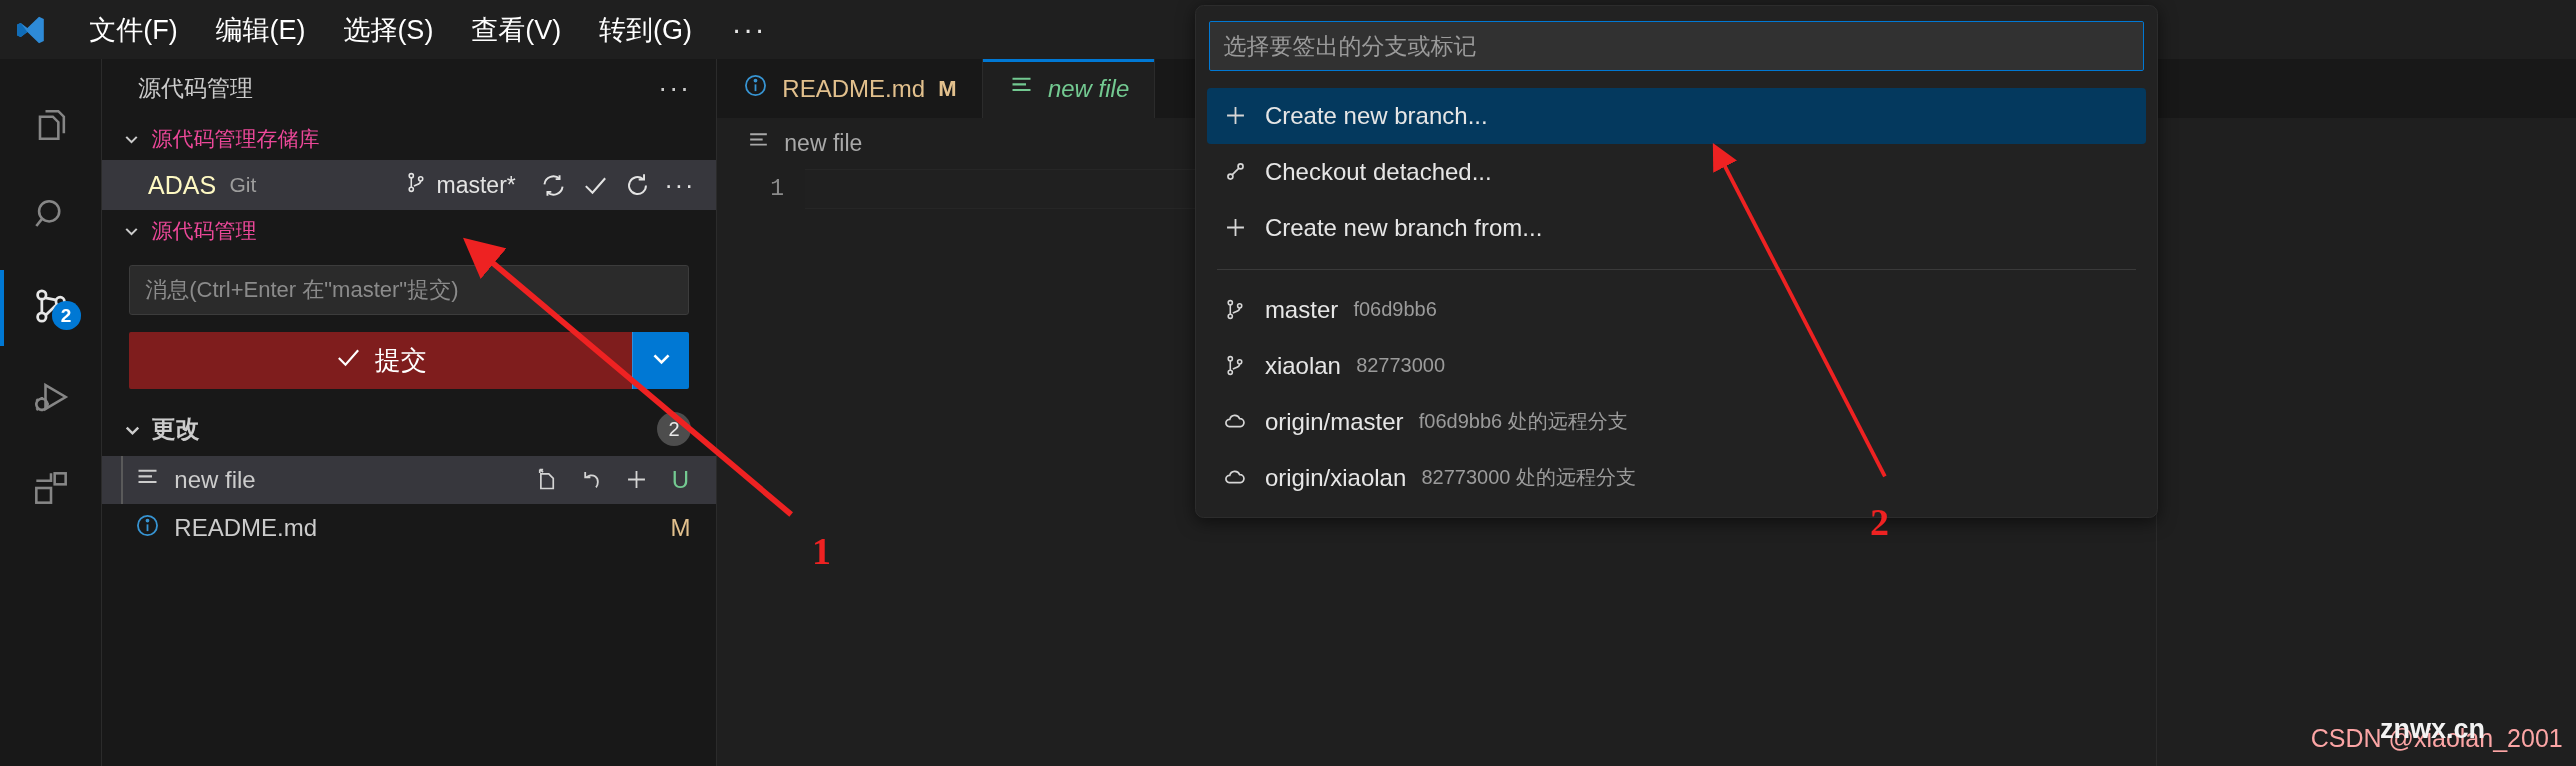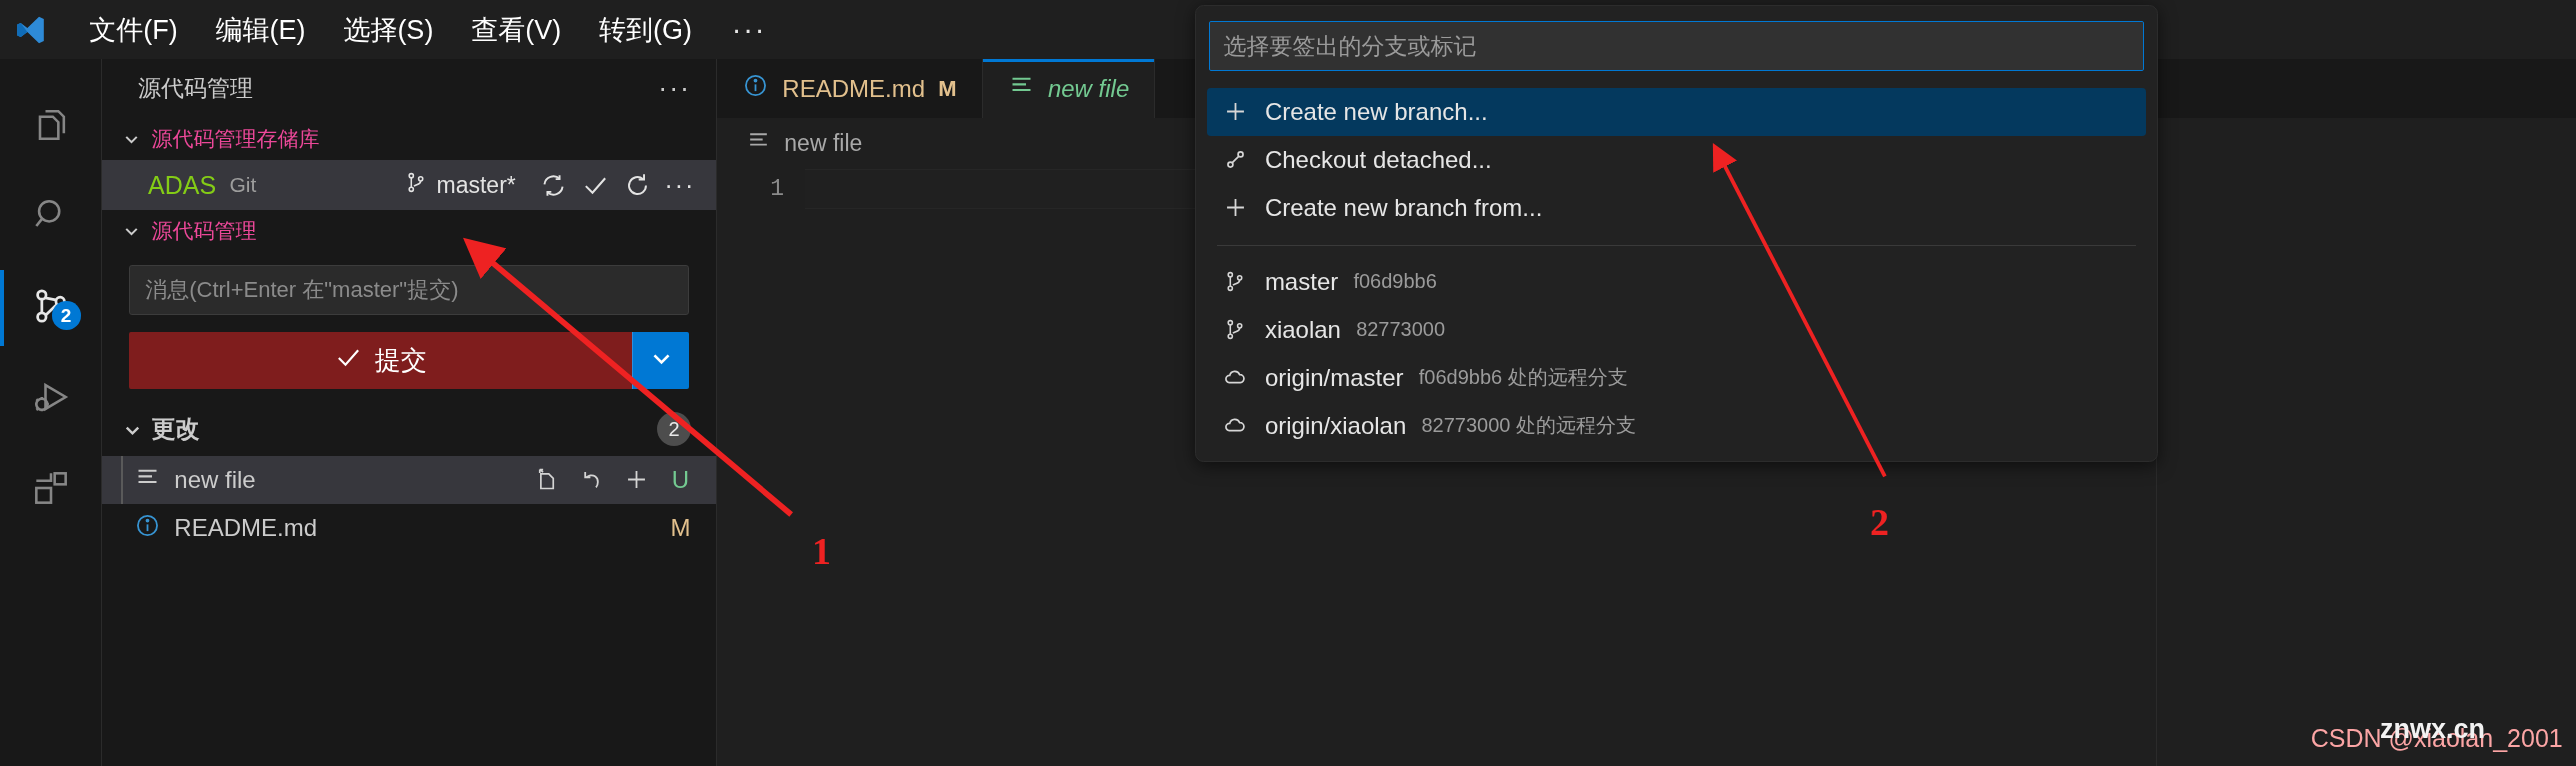--- a/index.html
+++ b/index.html
@@ -61,21 +61,21 @@
     height:42px; display:flex; align-items:center; gap:9.5px; padding-left:19px;
     color:#ec4899; font-size:21px; font-weight:normal; cursor:pointer;
   }
   .chev { width:21px; height:21px; flex:0 0 auto; }
   .chev svg { stroke:#cccccc; fill:none; }
 
   .repo-row {
     height:50px; background:#37373d; display:flex; align-items:center;
     padding-left:46px; padding-right:15.2px; gap:0; cursor:pointer;
   }
-  .repo-name { color:#84cc16; font-size:25px; }
+  .repo-name { color:#fef9c3; font-size:25px; }
   .repo-kind { color:#9d9d9d; font-size:21px; margin-left:13.3px; }
   .repo-spacer { flex:1; }
   .repo-branch { display:flex; align-items:center; gap:7.6px; color:#e3e3e3; font-size:23px; margin-right:17px; }
   .repo-act { width:42px; height:42px; display:flex; align-items:center; justify-content:center; cursor:pointer; }
   .repo-act svg { stroke:#e3e3e3; fill:none; }
   .repo-more { color:#e3e3e3; font-size:25px; letter-spacing:1.9px; padding:0 5.7px; cursor:pointer; }
 
   .commit-input {
     margin:13.3px 27px 0 27px; height:50px; background:#2b2b2b;
     border:1px solid #3c3c3c; border-radius:2.9px;
@@ -162,21 +162,21 @@
     box-shadow:0 3.8px 17px rgba(0,0,0,.55);
     padding:15.2px 0 11.4px 0; z-index:40;
     border:1px solid #2c2c2c;
   }
   .qp-input {
     margin:0 13.3px 17px 13.3px; height:50px;
     background:#313131; border:1px solid #0078d4; border-radius:1.9px;
     color:#9a9a9a; font-size:23px; padding:0 13.3px; line-height:48px; cursor:text;
   }
   .qp-row {
-    height:48px; display:flex; align-items:center; gap:15.2px;
+    height:56px; display:flex; align-items:center; gap:15.2px;
     margin:0 11.4px; padding:0 13.3px; border-radius:3.8px; cursor:pointer;
   }
   .qp-row.selected { background:#04395e; }
   .qp-icon { width:29px; display:flex; align-items:center; justify-content:center; }
   .qp-icon svg { stroke:#d6d6d6; fill:none; }
   .qp-label { color:#e6e6e6; font-size:24px; white-space:nowrap; }
   .qp-desc { color:#9b9b9b; font-size:20px; white-space:nowrap; }
   .qp-sep { height:1px; background:#3a3a3a; margin:13.3px 21px 11.4px 21px; }
 
   

